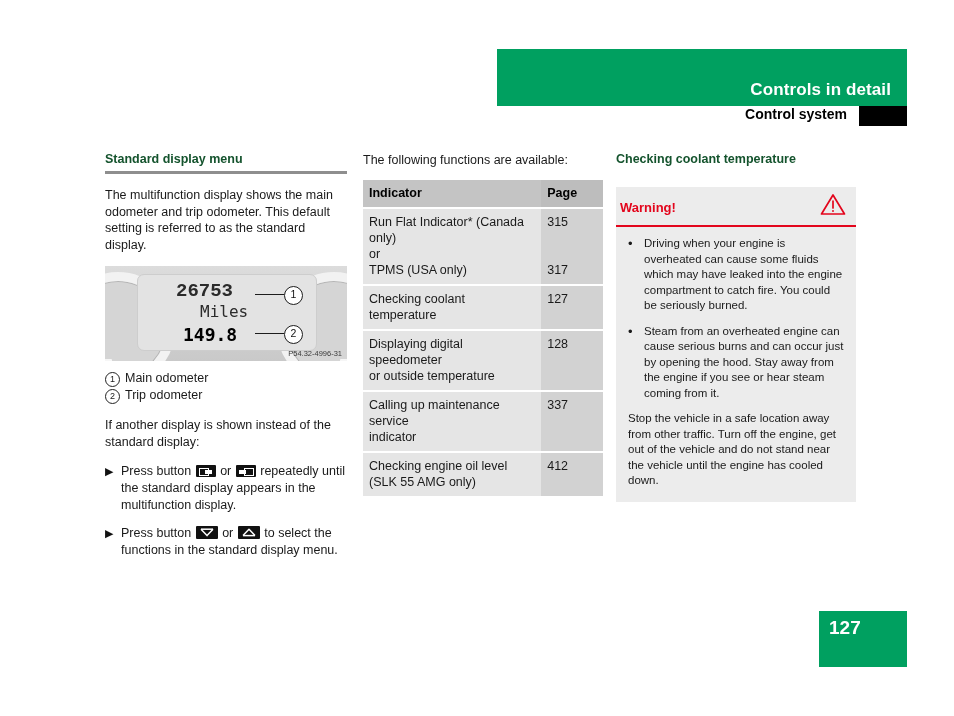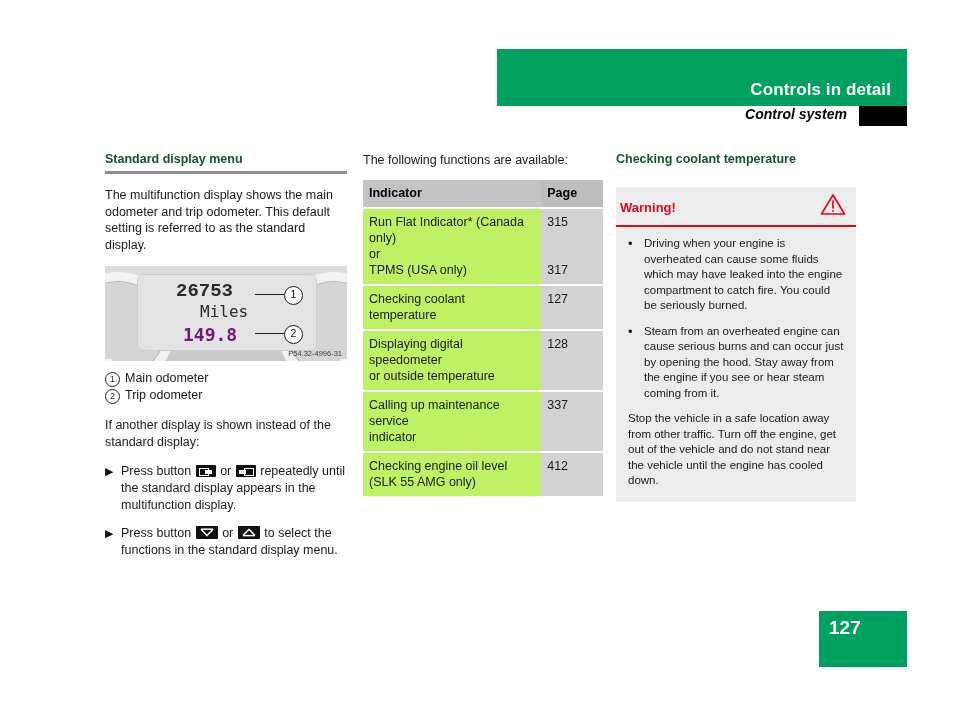--- a/index.html
+++ b/index.html
@@ -34,21 +34,20 @@
     font-weight: bold;
     letter-spacing: 0.1px;
     white-space: nowrap;
   }
   .header-sub {
     position: absolute;
     left: 497px;
     top: 106px;
     width: 410px;
     height: 20px;
-    font-style: italic;
   }
   .header-sub-label {
     position: absolute;
     right: 60px;
     top: 0px;
     font-size: 14px;
     font-weight: bold;
     color: #000000;
     white-space: nowrap;
   }
@@ -142,21 +141,21 @@
     font-size: 16px;
     color: #2b2b2b;
   }
   .lcd-trip {
     position: absolute;
     left: 45px;
     top: 49px;
     font-family: "DejaVu Sans Mono", monospace;
     font-size: 18px;
     font-weight: bold;
-    color: #701a75;
+    color: #000000;
   }
   .callout {
     position: absolute;
     width: 17px;
     height: 17px;
     border: 1.4px solid #1d1d1d;
     border-radius: 50%;
     background: #ffffff;
     font-size: 10.5px;
     line-height: 15px;
@@ -264,21 +263,21 @@
     padding: 5px 6px 6px 6px;
     line-height: 16px;
     border-bottom: 2px solid #ffffff;
   }
   .tbl thead th {
     background: #c4c4c4;
     font-weight: bold;
     font-size: 12.5px;
     color: #000;
   }
-  .tbl tbody td { background: #bef264; }
+  .tbl tbody td { background: #e5e5e5; }
   .tbl .c-page { background: #d2d2d2; }
   .tbl thead .c-page { background: #bdbdbd; }
   .col-func { width: 186px; }
   .col-pg   { width: 54px; }
   .pg-spacer { display:block; height:32px; }
 
   
   .warnbox {
     background: #ececec;
     width: 240px;

